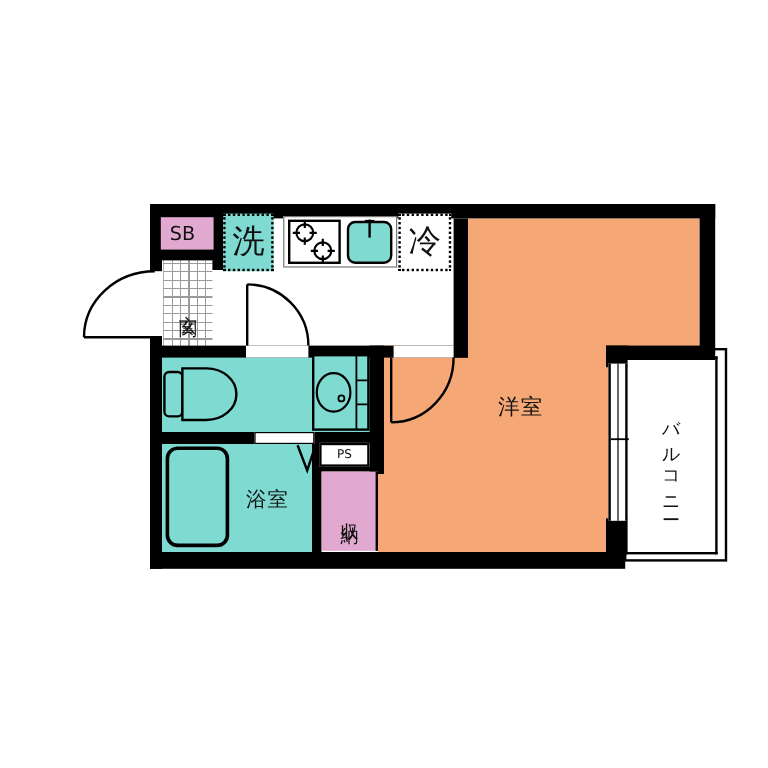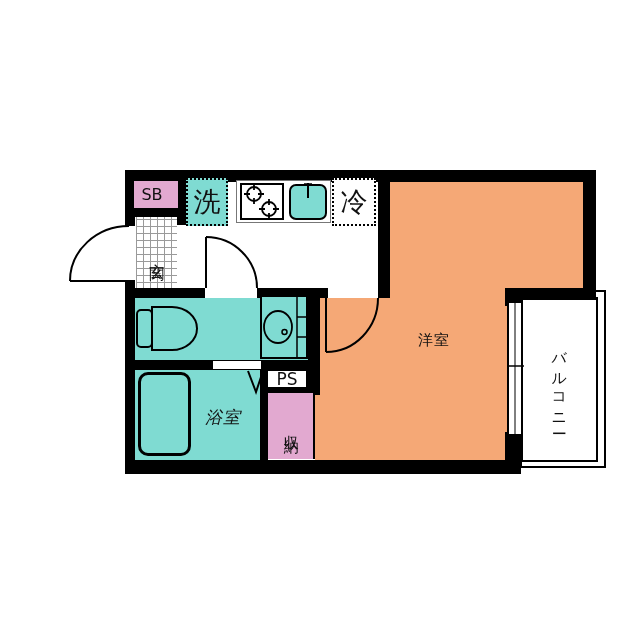--- a/index.html
+++ b/index.html
@@ -131,23 +131,23 @@
 <div class="abs label center" style="left:134px;top:181px;width:36px;height:27px;font-size:16px;">
   <span>SB</span>
 </div>
 <div class="abs label center" style="left:186px;top:178px;width:42px;height:48px;font-size:27px;">
   <span>洗</span>
 </div>
 <div class="abs label center" style="left:332px;top:178px;width:44px;height:48px;font-size:27px;">
   <span>冷</span>
 </div>
 <div class="abs label vtext" style="left:146px;top:222px;width:21px;height:66px;font-size:15px;letter-spacing:4px;">玄関</div>
-<div class="abs label center" style="left:394px;top:328px;width:80px;height:24px;font-size:15px;letter-spacing:1px;">
+<div class="abs label center" style="left:394px;top:328px;width:80px;height:24px;font-size:18px;letter-spacing:1px;">
   <span>洋室</span>
 </div>
-<div class="abs label center" style="left:185px;top:406px;width:76px;height:22px;font-size:17px;letter-spacing:1px;font-style:italic;">
+<div class="abs label center" style="left:185px;top:406px;width:76px;height:22px;font-size:17px;letter-spacing:1px;">
   <span>浴室</span>
 </div>
 <div class="abs label vtext" style="left:281px;top:400px;width:20px;height:54px;font-size:15px;letter-spacing:4px;">収納</div>
-<div class="abs label center" style="left:266px;top:369px;width:42px;height:20px;font-size:17px;justify-content:center;">
+<div class="abs label center" style="left:266px;top:369px;width:42px;height:20px;font-size:10px;justify-content:center;">
   <span>PS</span>
 </div>
 <div class="abs label vtext" style="left:549px;top:312px;width:20px;height:146px;font-size:15px;letter-spacing:4px;">バルコニー</div>
 
 </body></html>

